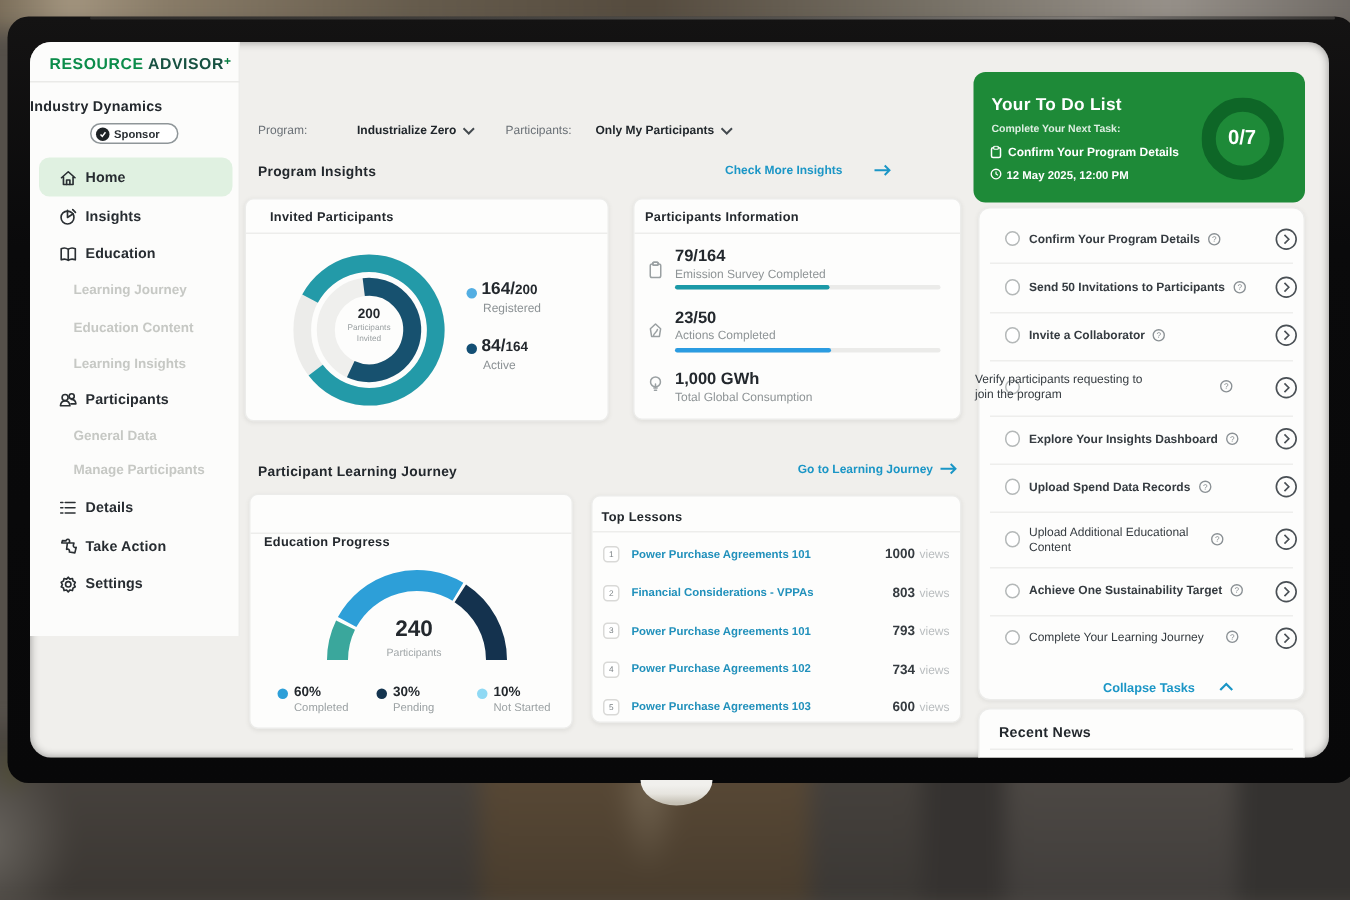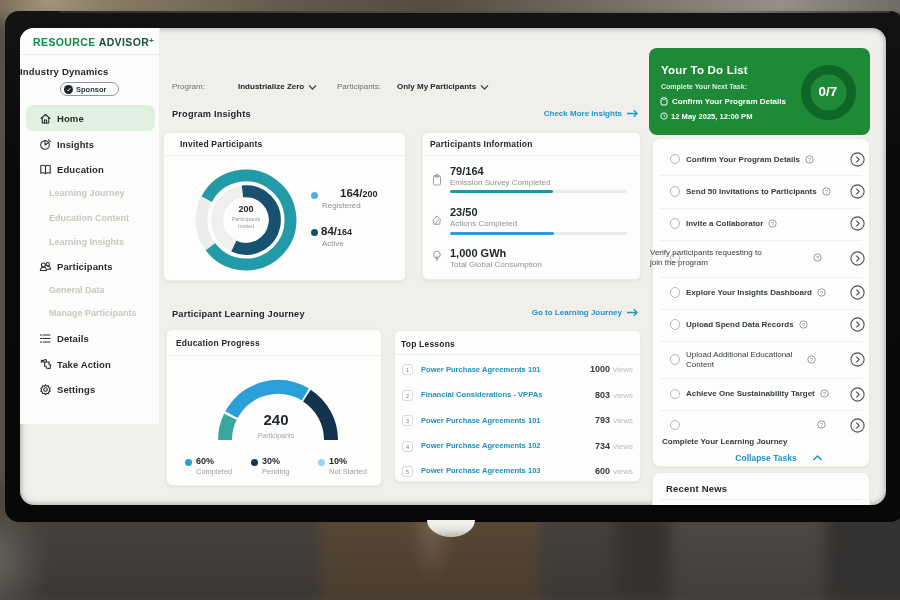--- a/index.html
+++ b/index.html
@@ -123,41 +123,41 @@
   <div class="abs" style="left:218px;top:54px;font-size:8px;font-weight:700;color:#20262b;">Industrialize Zero</div>
   <svg class="abs" style="left:288px;top:56px;" width="9" height="7" viewBox="0 0 9 7">
       <path d="M1 1.5 L4.5 5 L8 1.5" stroke="#444a4f" stroke-width="1.3" fill="none"></path>
     </svg>
   <div class="abs" style="left:317px;top:54px;font-size:8px;color:#6a7076;">Participants:</div>
   <div class="abs" style="left:377px;top:54px;font-size:8px;font-weight:700;color:#20262b;">Only My Participants</div>
   <svg class="abs" style="left:460px;top:56px;" width="9" height="7" viewBox="0 0 9 7">
       <path d="M1 1.5 L4.5 5 L8 1.5" stroke="#444a4f" stroke-width="1.3" fill="none"></path>
     </svg>
   <div class="abs ttl" style="left:152px;top:81px;font-size:9.2px;">Program Insights</div>
-  <div class="abs" style="left:419px;top:81px;width:200px;display:flex;justify-content:flex-end;align-items:center;">
+  <div class="abs" style="left:419px;top:81px;width:200px;display:flex;justify-content:center;align-items:center;gap:16px;">
       <span class="link" style="font-size:8px;">Check More Insights</span>
       <svg style="margin-left:4px;" width="13" height="9" viewBox="0 0 13 9">
         <path d="M1 4.5 H11 M7.8 1.3 L11 4.5 L7.8 7.7" stroke="#1b96c6" stroke-width="1.3" fill="none"></path>
       </svg>
     </div>
 
   <div class="card" style="left:143px;top:104px;width:243px;height:149px;"></div>
   <div class="abs ttl" style="left:160px;top:111px;font-size:8.5px;">Invited Participants</div>
   <div class="abs" style="left:144px;top:127px;width:241px;border-top:1px solid #ededeb;"></div>
   <svg class="abs" style="left:174px;top:139.5px;" width="104" height="104" viewBox="0 0 104 104">
       <circle cx="52" cy="52" r="44.5" fill="none" stroke="#ececea" stroke-width="11.8"></circle>
       <path d="M12.71 31.11 A44.5 44.5 0 1 1 16.46 78.78" fill="none" stroke="#239aa8" stroke-width="11.8"></path>
       <circle cx="52" cy="52" r="28.8" fill="none" stroke="#efefed" stroke-width="12"></circle>
       <path d="M48.49 23.42 A28.8 28.8 0 1 1 39.83 78.10" fill="none" stroke="#17516f" stroke-width="12"></path>
     </svg>
   <div class="abs" style="left:186px;top:176px;width:80px;text-align:center;font-size:9px;font-weight:700;color:#23282d;">200</div>
   <div class="abs" style="left:186px;top:188px;width:80px;text-align:center;font-size:5.5px;color:#9aa0a2;">Participants</div>
   <div class="abs" style="left:186px;top:195px;width:80px;text-align:center;font-size:5.5px;color:#9aa0a2;">Invited</div>
   <div class="abs" style="left:291px;top:164px;width:7px;height:7px;border-radius:50%;background:#53aee2;"></div>
-  <div class="abs" style="left:301px;top:159px;font-size:11.5px;font-weight:700;color:#23282d;margin-left:19px;">164/<span style="font-size:9px;">200</span></div>
+  <div class="abs" style="left:301px;top:159px;font-size:11.5px;font-weight:700;color:#23282d;">164/<span style="font-size:9px;">200</span></div>
   <div class="abs" style="left:302px;top:173px;font-size:8px;color:#8b9194;">Registered</div>
   <div class="abs" style="left:291px;top:201px;width:7px;height:7px;border-radius:50%;background:#134f74;"></div>
   <div class="abs" style="left:301px;top:197px;font-size:11.5px;font-weight:700;color:#23282d;">84/<span style="font-size:9px;">164</span></div>
   <div class="abs" style="left:302px;top:211px;font-size:8px;color:#8b9194;">Active</div>
 
   <div class="card" style="left:402px;top:104px;width:219px;height:148px;"></div>
   <div class="abs ttl" style="left:410px;top:111px;font-size:8.5px;">Participants Information</div>
   <div class="abs" style="left:403px;top:127px;width:217px;border-top:1px solid #ededeb;"></div>
   <div id="card2icons">
       <svg class="abs" style="left:412px;top:146px;" width="10" height="12" viewBox="0 0 10 12">
@@ -193,21 +193,21 @@
 
   <div class="abs ttl" style="left:152px;top:281px;font-size:9.2px;">Participant Learning Journey</div>
   <div class="abs" style="left:419px;top:280px;width:200px;display:flex;justify-content:flex-end;align-items:center;">
       <span class="link" style="font-size:8px;">Go to Learning Journey</span>
       <svg style="margin-left:4px;" width="13" height="9" viewBox="0 0 13 9">
         <path d="M1 4.5 H11 M7.8 1.3 L11 4.5 L7.8 7.7" stroke="#1b96c6" stroke-width="1.3" fill="none"></path>
       </svg>
     </div>
 
   <div class="card" style="left:146px;top:301px;width:216px;height:157px;"></div>
-  <div class="abs ttl" style="left:156px;top:310px;font-size:8.5px;text-align:center;">Education Progress</div>
+  <div class="abs ttl" style="left:156px;top:328px;font-size:8.5px;text-align:center;">Education Progress</div>
   <div class="abs" style="left:147px;top:327px;width:214px;border-top:1px solid #ededeb;"></div>
   <svg class="abs" style="left:187.8px;top:342px;" width="140" height="80" viewBox="0 0 140 80">
     <path d="M17 70 A53 53 0 0 1 22.36 46.77" fill="none" stroke="#3aa79c" stroke-width="14"></path>
     <path d="M23.42 44.71 A53 53 0 0 1 97.3 24.57" fill="none" stroke="#2d9fd8" stroke-width="14"></path>
     <path d="M98.87 25.55 A53 53 0 0 1 123 70" fill="none" stroke="#14324e" stroke-width="14"></path>
   </svg>
   <div class="abs" style="left:216px;top:383px;width:80px;text-align:center;font-size:15px;font-weight:700;color:#23282d;">240</div>
   <div class="abs" style="left:216px;top:404px;width:80px;text-align:center;font-size:7px;color:#a0a6a8;">Participants</div>
   <div class="abs" style="left:165px;top:431px;width:7px;height:7px;border-radius:50%;background:#2d9fd8;"></div>
   <div class="abs" style="left:176px;top:428px;font-size:9px;font-weight:700;color:#23282d;">60%</div>
@@ -315,21 +315,21 @@
       </svg>
       <div class="abs" style="left:640px;top:349.5px;width:202px;border-top:1px solid #eeeeec;"></div>
       <div class="abs" style="left:649.5px;top:360.5px;width:10.6px;height:10.6px;border:1.3px solid #b4b8b8;border-radius:50%;background:#fff;"></div>
       <div class="abs" id="task7" style="left:666px;top:361.3px;font-size:8px;font-weight:600;color:#353b40;line-height:10.5px;">Achieve One Sustainability Target</div>
       <svg class="abs" style="left:829.5px;top:358.5px;" width="15" height="15" viewBox="0 0 15 15">
         <circle cx="7.5" cy="7.5" r="6.6" fill="none" stroke="#4a5055" stroke-width="1.1"></circle>
         <path d="M6.3 4.6 L9.2 7.5 L6.3 10.4" fill="none" stroke="#4a5055" stroke-width="1.1"></path>
       </svg>
       <div class="abs" style="left:640px;top:382px;width:202px;border-top:1px solid #eeeeec;"></div>
       <div class="abs" style="left:649.5px;top:391.59999999999997px;width:10.6px;height:10.6px;border:1.3px solid #b4b8b8;border-radius:50%;background:#fff;"></div>
-      <div class="abs" id="task8" style="left:642px;top:392.4px;font-size:8px;font-weight:700;color:#353b40;line-height:10.5px;margin-top:17px;">Complete Your Learning Journey</div>
+      <div class="abs" id="task8" style="left:666px;top:392.4px;font-size:8px;font-weight:400;color:#353b40;line-height:10.5px;">Complete Your Learning Journey</div>
       <svg class="abs" style="left:829.5px;top:389.59999999999997px;" width="15" height="15" viewBox="0 0 15 15">
         <circle cx="7.5" cy="7.5" r="6.6" fill="none" stroke="#4a5055" stroke-width="1.1"></circle>
         <path d="M6.3 4.6 L9.2 7.5 L6.3 10.4" fill="none" stroke="#4a5055" stroke-width="1.1"></path>
       </svg>
       <svg class="abs" style="left:784.953125px;top:126.5px;" width="9" height="9" viewBox="0 0 9 9">
         <circle cx="4.5" cy="4.5" r="3.7" fill="none" stroke="#8a9094" stroke-width="0.9"></circle>
         <text x="4.5" y="6.6" font-size="5.5" text-anchor="middle" fill="#8a9094" font-family="Liberation Sans">?</text>
       </svg>
       <svg class="abs" style="left:801.703125px;top:159px;" width="9" height="9" viewBox="0 0 9 9">
         <circle cx="4.5" cy="4.5" r="3.7" fill="none" stroke="#8a9094" stroke-width="0.9"></circle>

